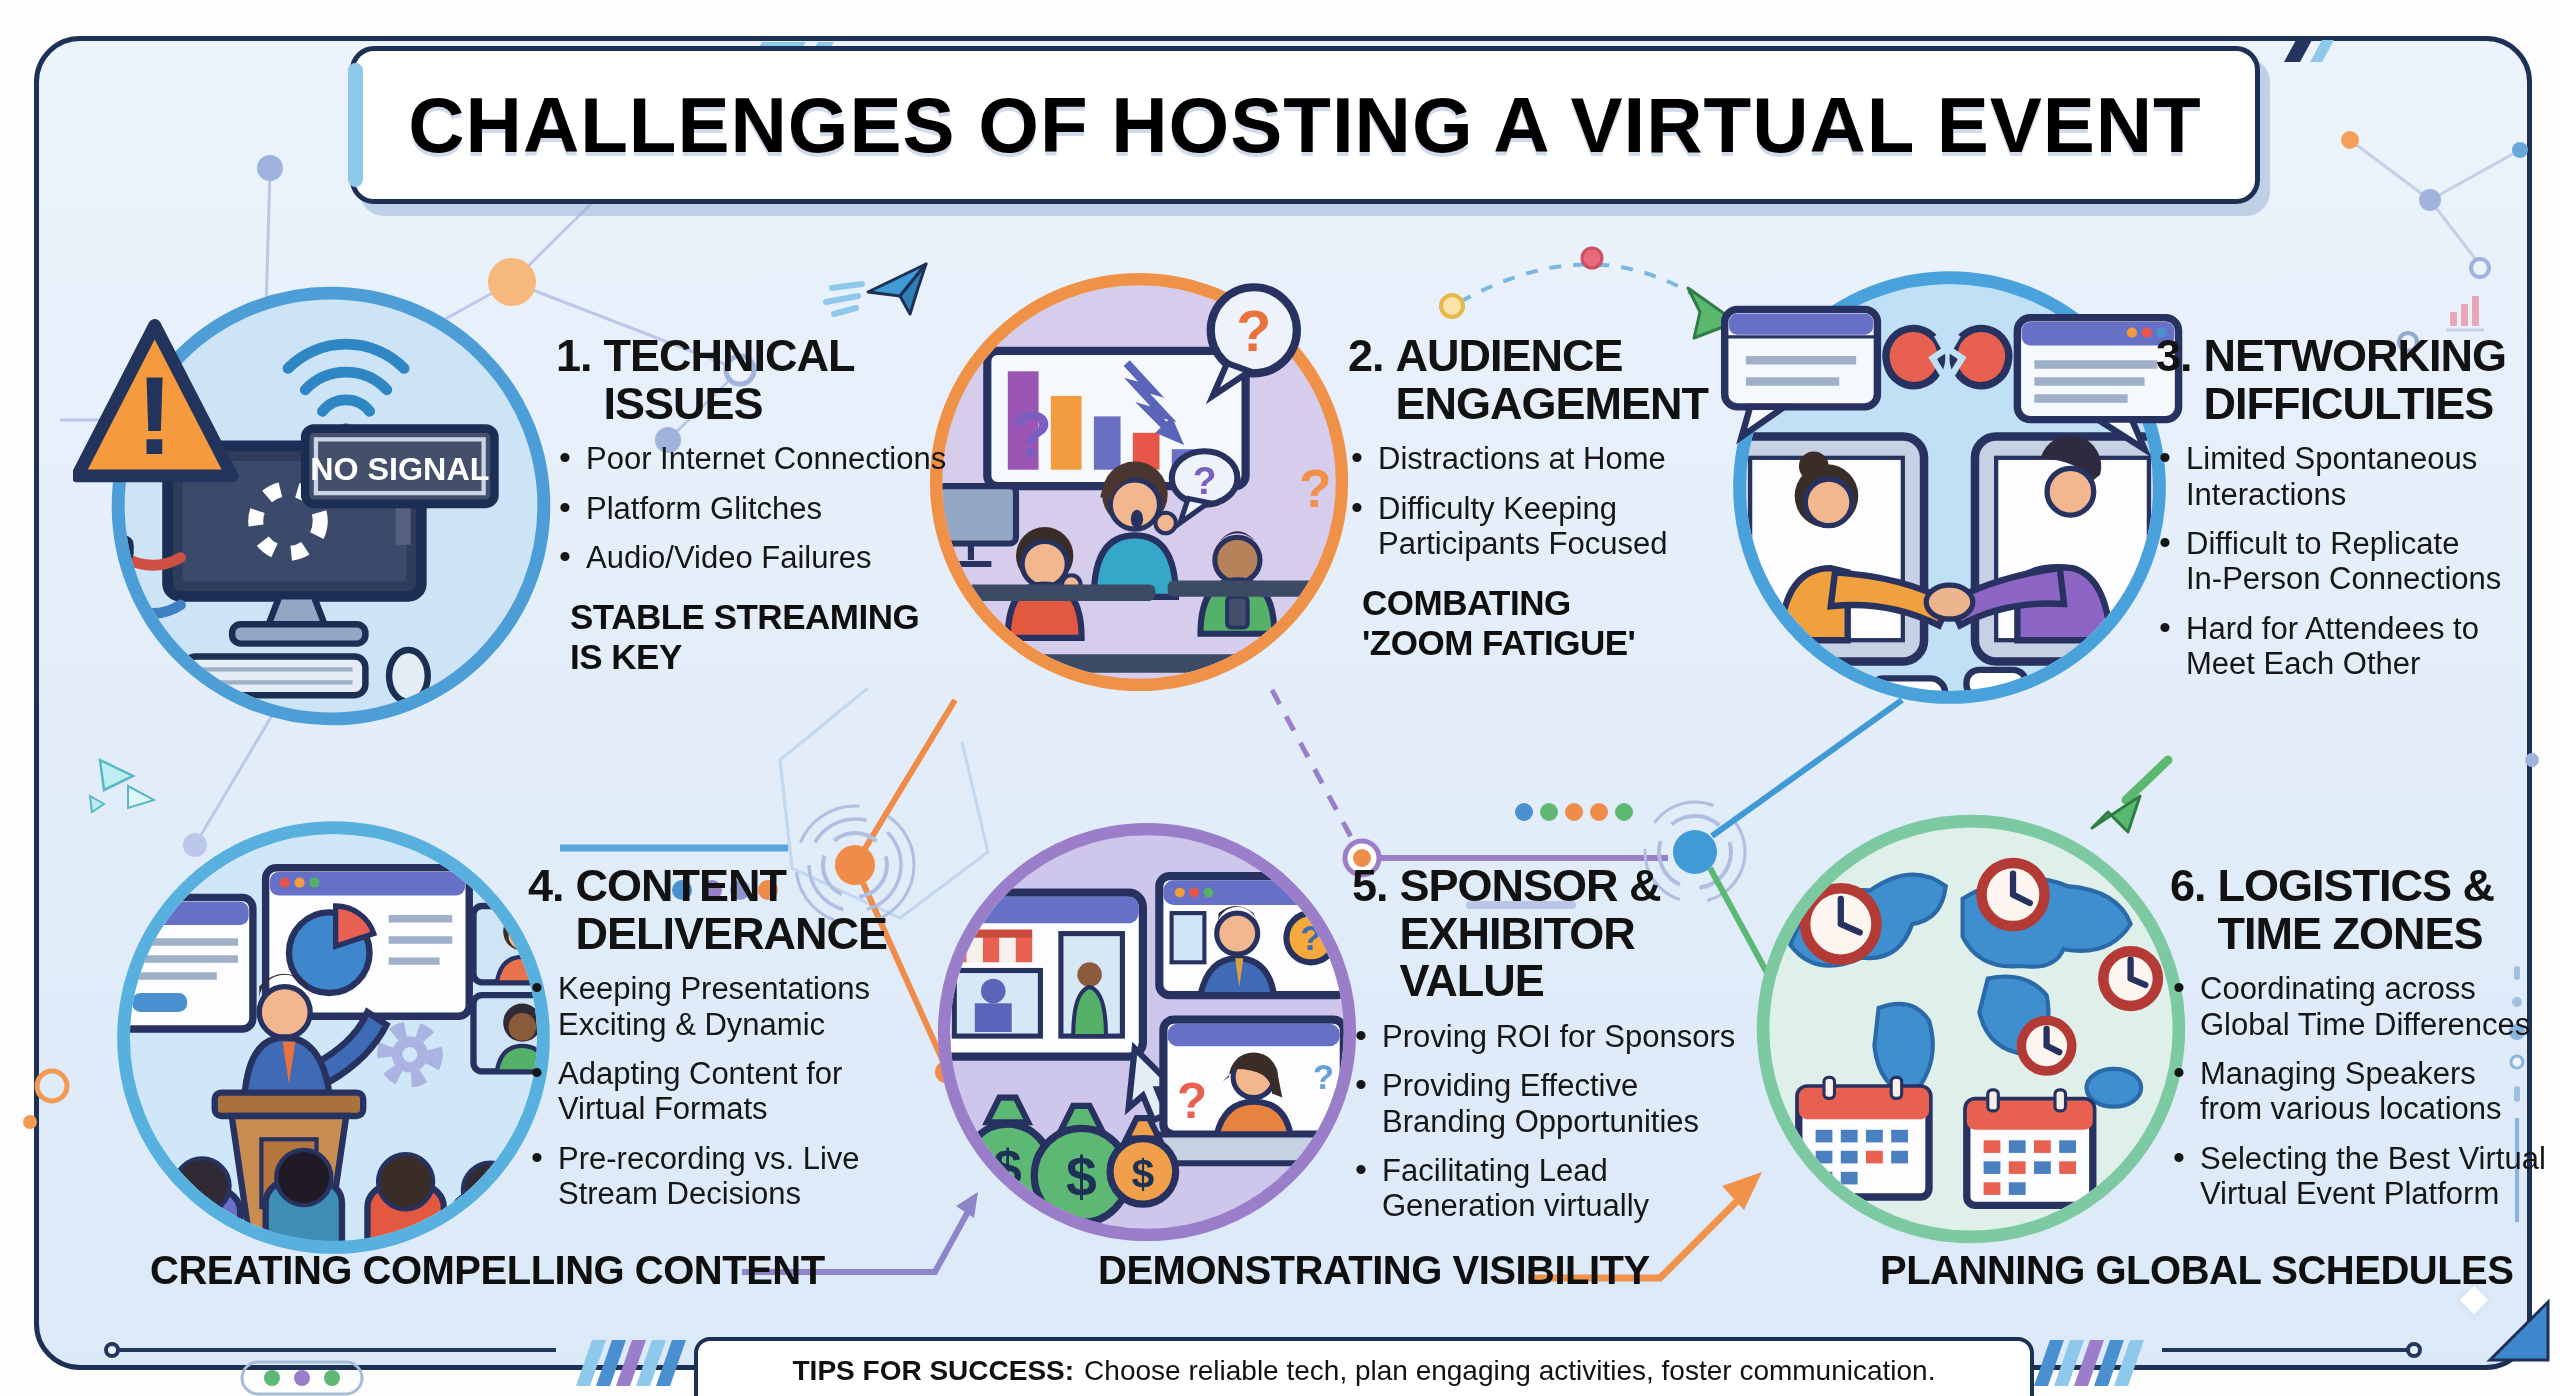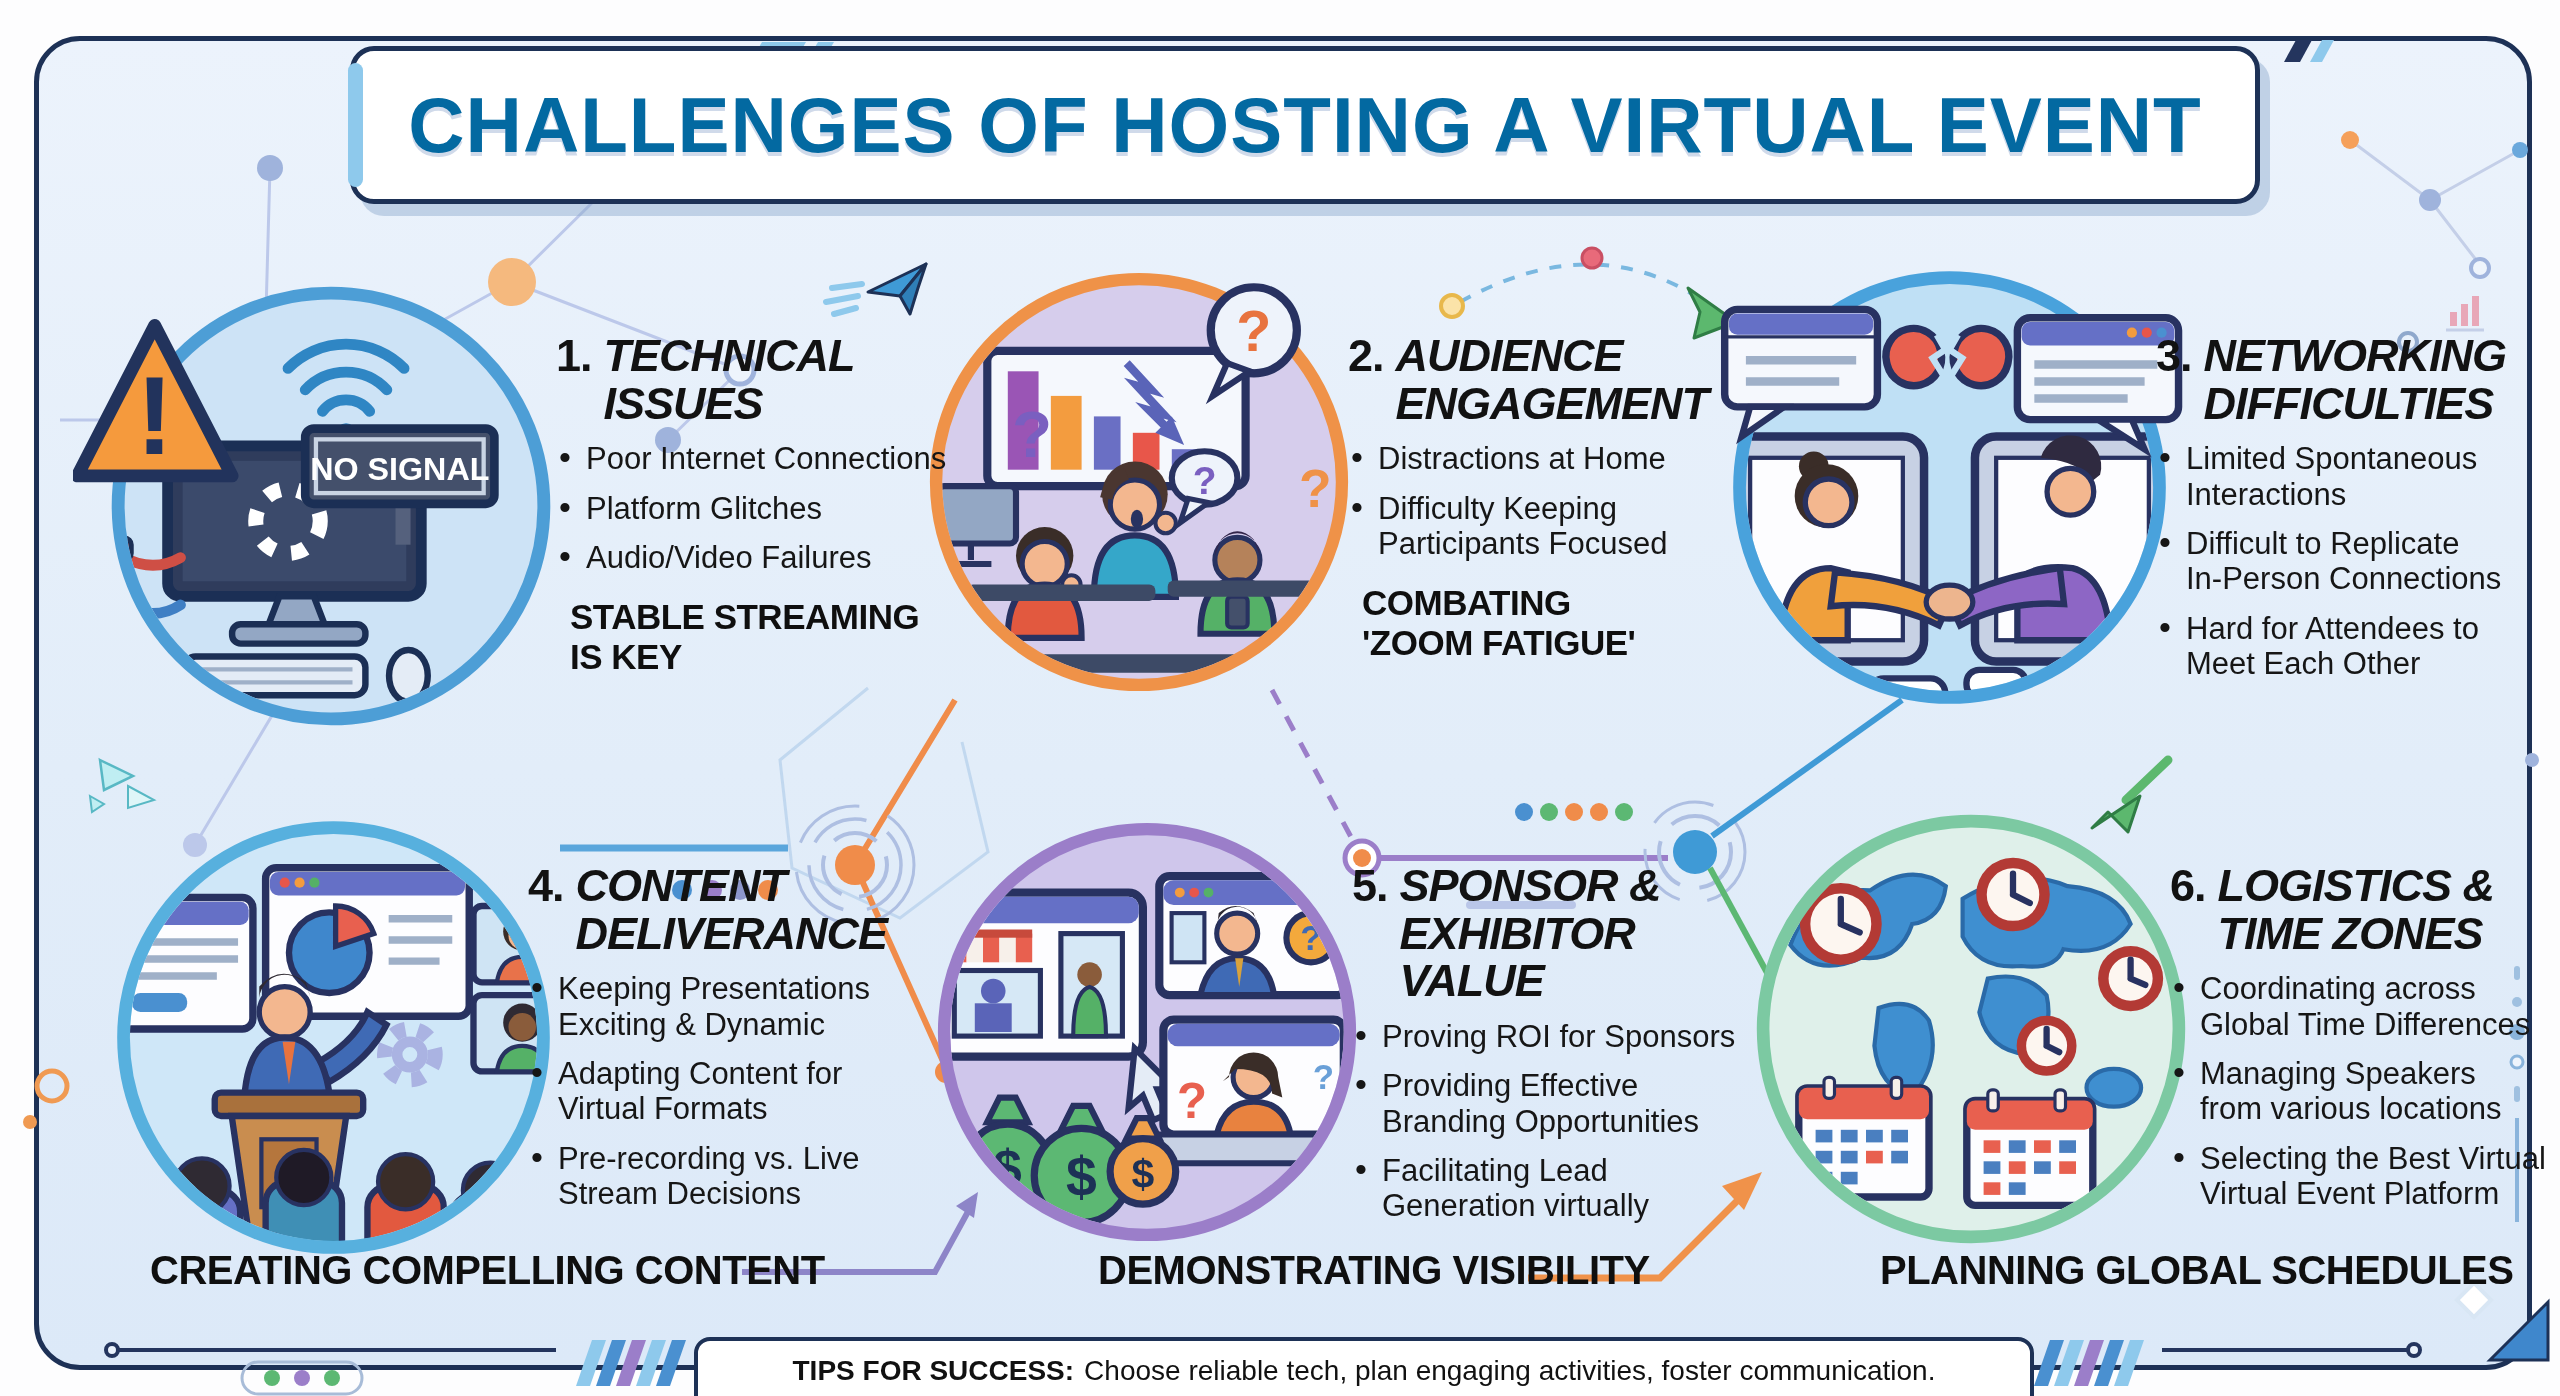--- a/index.html
+++ b/index.html
@@ -5,26 +5,26 @@
   html,body{margin:0;padding:0;background:#fff;font-family:"Liberation Sans",sans-serif;}
   .canvas{position:relative;width:2560px;height:1396px;overflow:hidden;background:#fdfdfe;}
   .panel{position:absolute;left:34px;top:36px;width:2488px;height:1324px;
          background:linear-gradient(180deg,#ecf3fc 0%,#e2edf9 55%,#dcE9f8 100%);
          border:5px solid #1d3156;border-radius:46px;}
   .overlay{position:absolute;left:0;top:0;width:2560px;height:1396px;pointer-events:none;}
   .banner{position:absolute;left:350px;top:46px;width:1900px;height:148px;background:#ffffff;
           border:5px solid #1d3156;border-radius:24px;box-shadow:10px 12px 0 rgba(140,168,205,.45);
           display:flex;align-items:center;justify-content:center;}
   .banner-accent{position:absolute;left:-7px;top:12px;bottom:12px;width:15px;background:#8ec9ec;border-radius:8px;}
-  .banner-title{font-size:78px;font-weight:bold;color:#0369a1;letter-spacing:1px;
+  .banner-title{font-size:78px;font-weight:bold;color:#000000;letter-spacing:1px;
                 text-shadow:0 4px 0 rgba(120,150,195,.35);white-space:nowrap;}
   .circ{position:absolute;}
   .sec{position:absolute;}
   .head{display:flex;gap:12px;font-weight:bold;font-size:45px;line-height:1.06;color:#121212;letter-spacing:-1px;}
-  .htitle{white-space:pre-line;font-style:italic;}
+  .htitle{white-space:pre-line;}
   .bullets{}
   .bullet{position:relative;padding-left:30px;font-size:31px;line-height:1.14;color:#161616;margin:14px 0;white-space:pre-line;}
   .bullet::before{content:"•";position:absolute;left:3px;top:-3px;font-size:34px;color:#161616;}
   .emph{margin:22px 0 0 14px;font-size:35px;font-weight:bold;line-height:1.12;color:#0f0f0f;white-space:pre-line;letter-spacing:-0.5px;}
   .caption{position:absolute;font-size:40px;font-weight:bold;letter-spacing:-0.5px;color:#0f0f0f;text-align:center;white-space:nowrap;}
   .footerbar{position:absolute;left:694px;top:1337px;width:1332px;height:59px;background:#ffffff;
              border:4px solid #1d3156;border-radius:16px 16px 0 0;display:flex;align-items:center;justify-content:center;
              font-size:28px;color:#111;}
   .footerbar .flabel{font-weight:bold;margin-right:10px;text-align:center;}
 </style>

